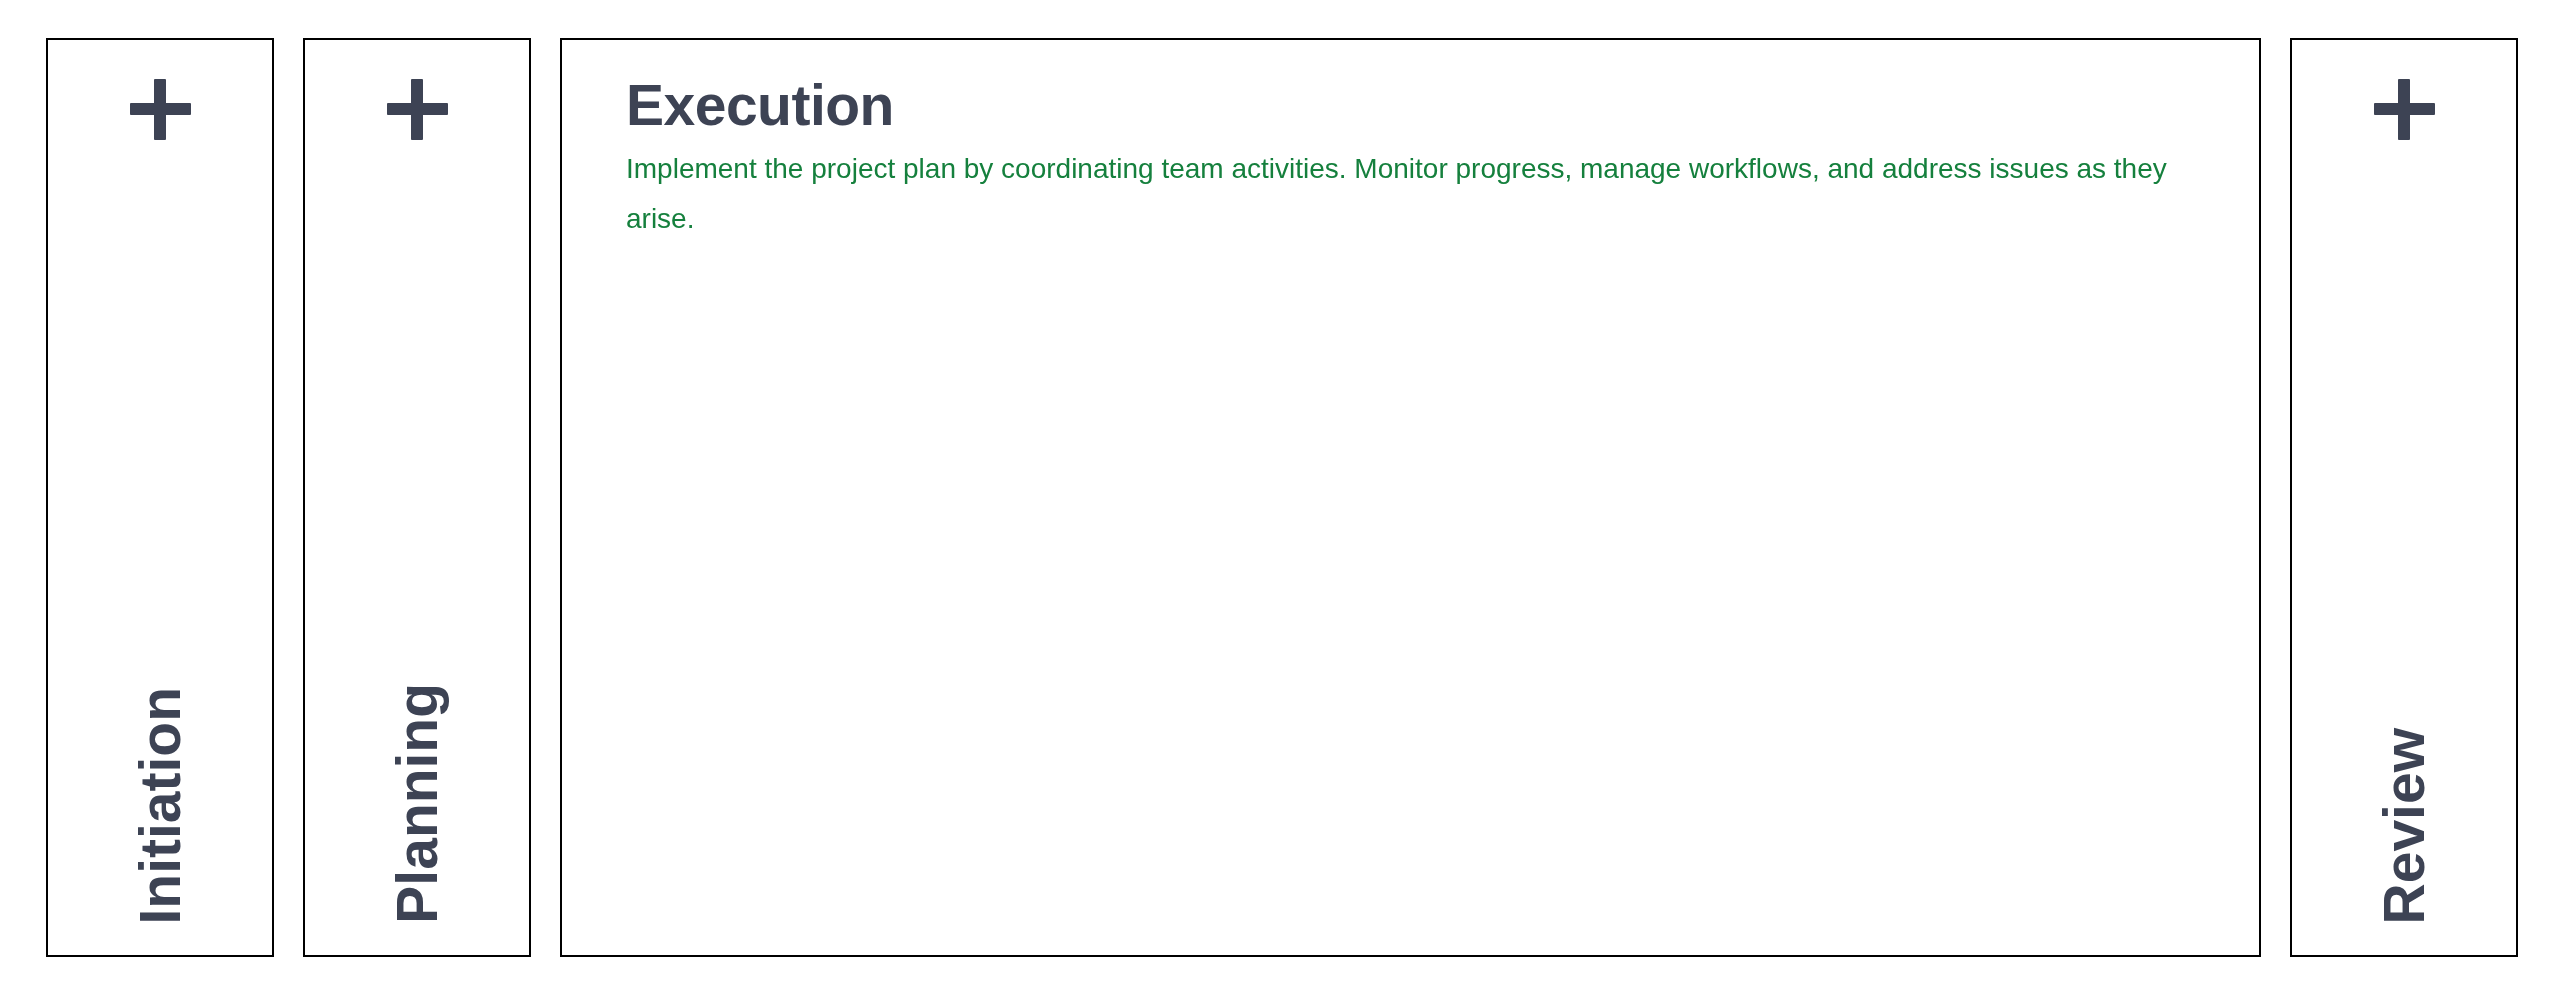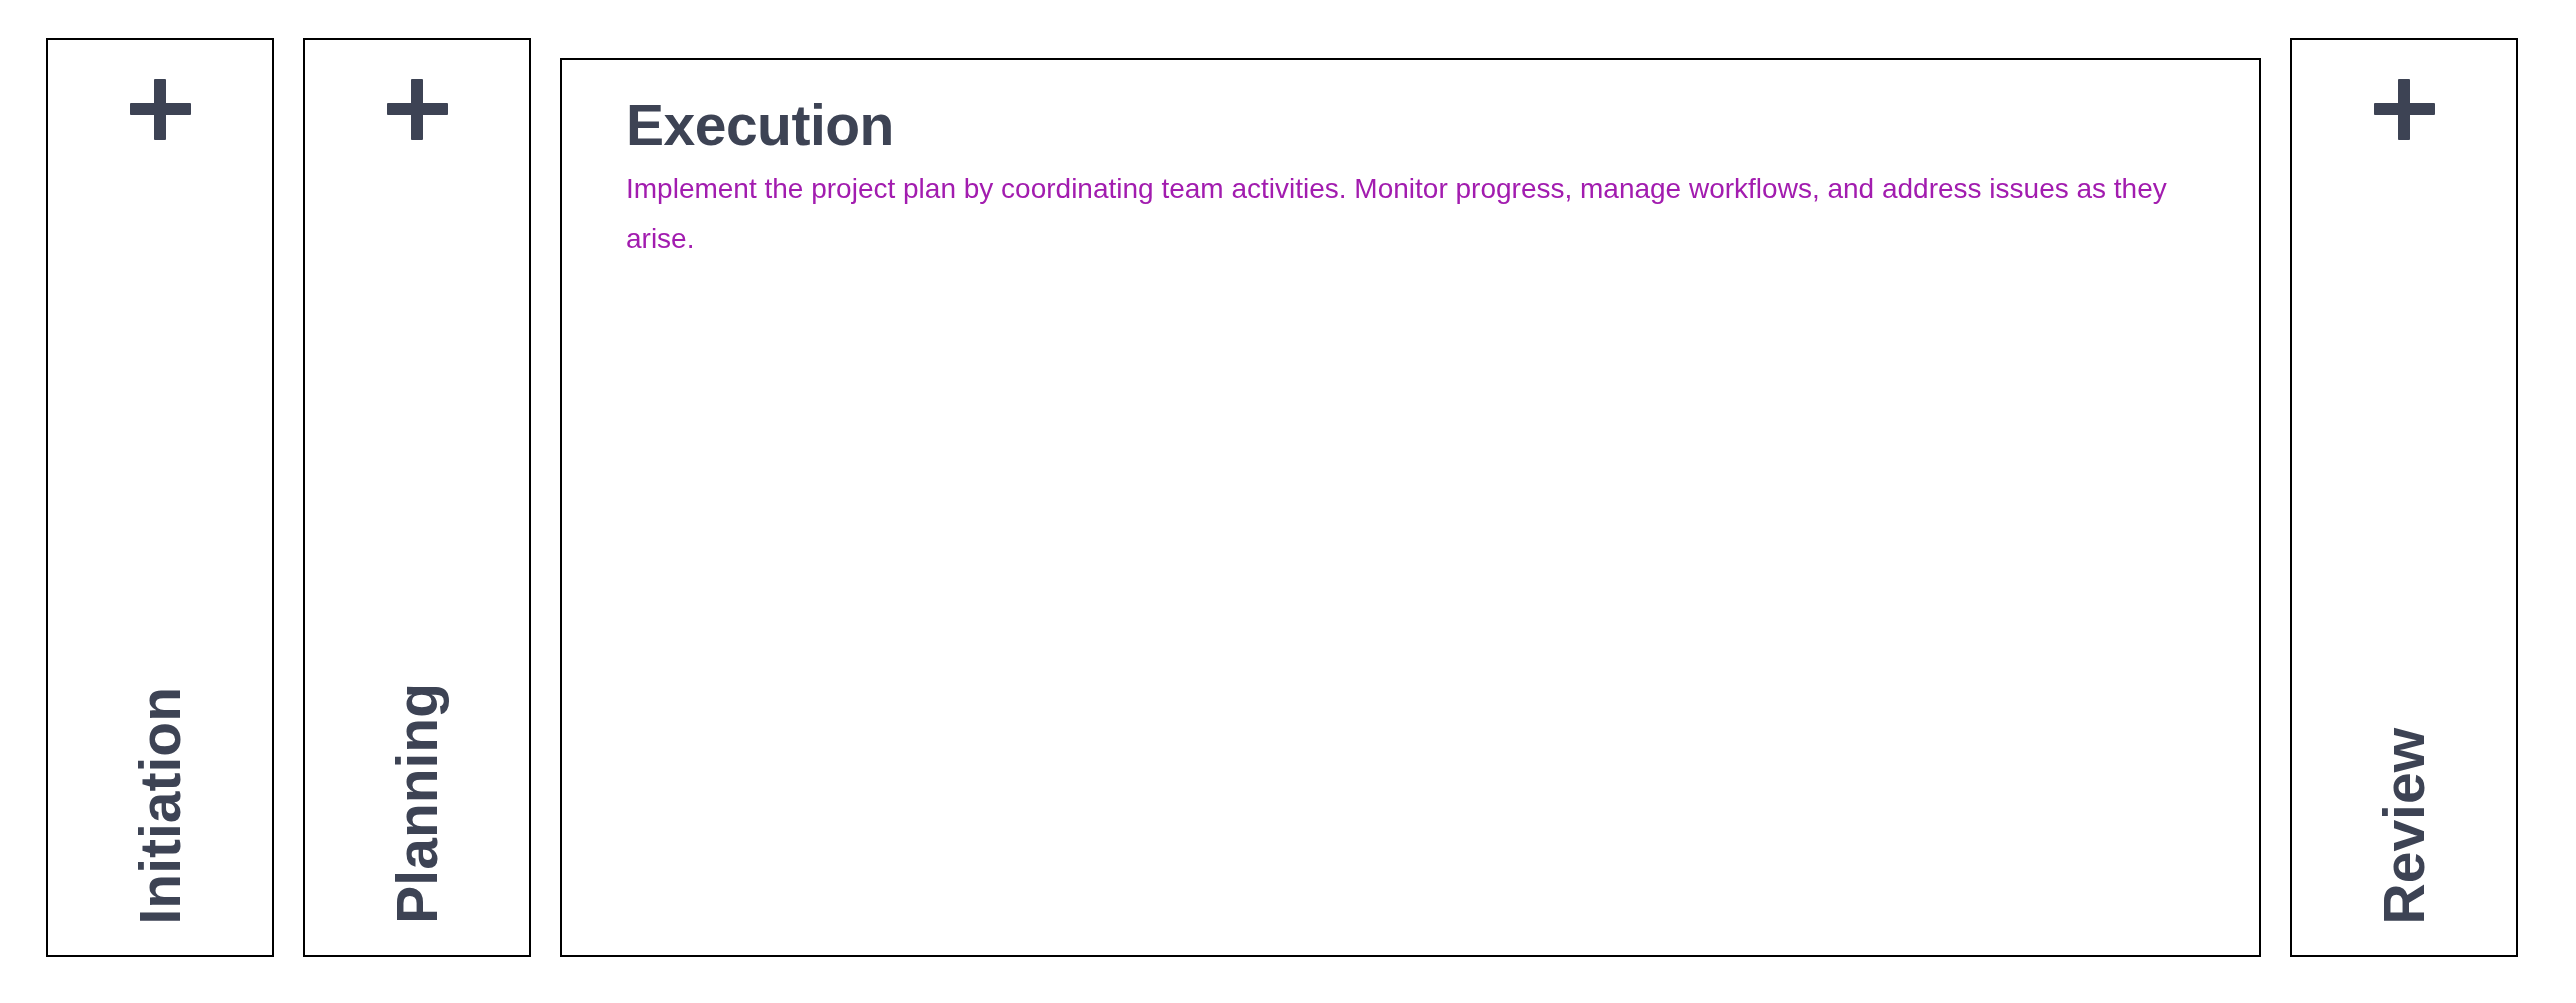--- a/index.html
+++ b/index.html
@@ -91,36 +91,35 @@
     line-height: 1;
     letter-spacing: 0px;
     white-space: nowrap;
     cursor: pointer;
   }
 
   
   .panel.expanded {
     flex: 1 1 auto;
     padding: 33px 65px 37px 64px;
-    margin-top: 20px;
   }
 
   .panel-title {
     font-size: 57px;
     font-weight: bold;
     color: #3d4354;
     line-height: 1.15;
     margin: 0 0 5.5px 0;
     letter-spacing: -0.5px;
   }
 
   .panel-body {
     font-size: 28px;
     font-weight: normal;
-    color: #a21caf;
+    color: #15803d;
     line-height: 50px;
     margin: 0;
     max-width: 1623px;
   }
 </style>
 </head>
 <body>
 
 <div id="accordion">
 

